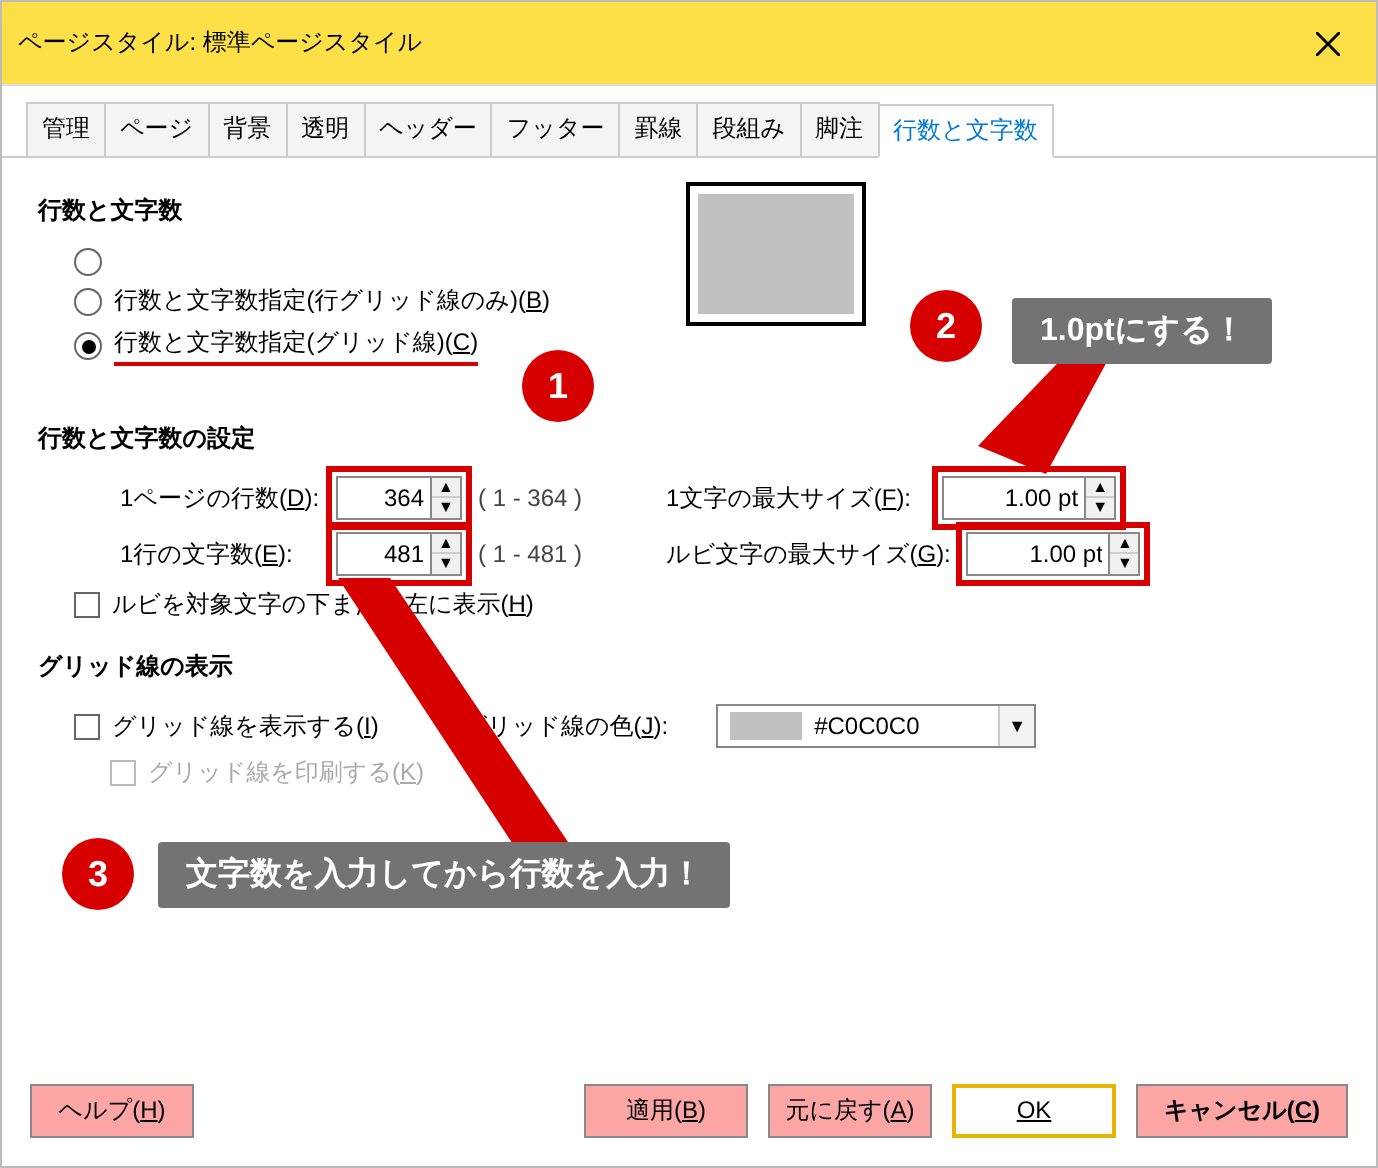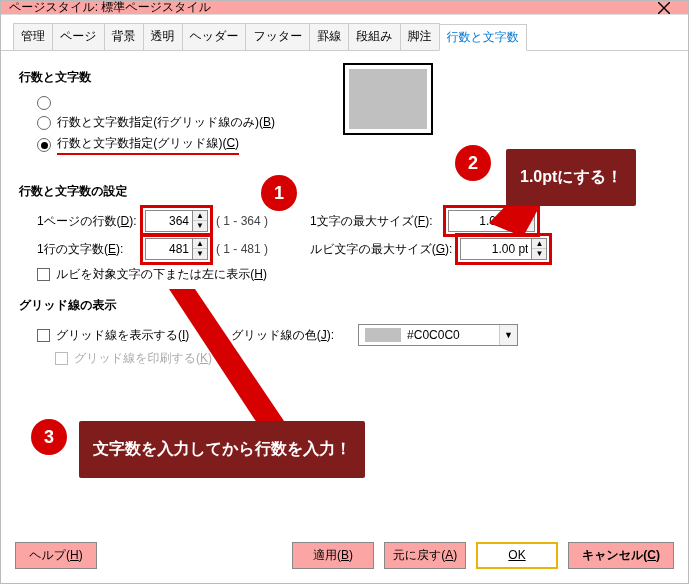--- a/index.html
+++ b/index.html
@@ -1,32 +1,32 @@
 <!DOCTYPE html>
 <html><head>
 <meta charset="utf-8">
 <style>
 * { box-sizing: border-box; margin: 0; padding: 0; }
 body { font-family: "Yu Gothic UI", "Meiryo", sans-serif; font-size: 12px; background: #fff; color: #000; width: 689px; height: 584px; border: 1px solid #bbb; position: relative; overflow: hidden; }
-.titlebar { height: 14px; display: flex; align-items: center; justify-content: space-between; padding: 0 2px 0 8px; background: #fca5a5; border-bottom: 1px solid #ddd; }
+.titlebar { height: 42px; display: flex; align-items: center; justify-content: space-between; padding: 0 2px 0 8px; background: #fde047; border-bottom: 1px solid #ddd; }
 .titlebar .title { font-size: 12px; }
 .titlebar .close { width: 44px; height: 28px; display:flex; align-items:center; justify-content:center; cursor:pointer; }
 .tabs { display: flex; padding: 8px 12px 0 12px; gap: 0; border-bottom: 1px solid #ccc; }
 .tab { padding: 4px 7px; font-size: 12px; border: 1px solid #ccc; border-bottom: none; background: #f4f4f4; cursor: pointer; margin-right: -1px; }
 .tab.active { background: #fff; border-bottom: 1px solid #fff; position: relative; top: 1px; color: #0078d4; }
 .content { padding: 14px 18px; position: relative; }
 .section-title { font-weight: 600; margin: 4px 0 10px 0; }
 .radio-row { display:flex; align-items:center; gap:6px; margin: 4px 0 4px 18px; }
 .radio { width:14px; height:14px; border:1px solid #666; border-radius:50%; display:inline-flex; align-items:center; justify-content:center; }
 .radio.checked::after { content:""; width:7px; height:7px; background:#000; border-radius:50%; }
 .underline-red { display:inline-block; border-bottom:2px solid #d60000; padding-bottom:1px; }
 .preview-box { position:absolute; left: 342px; top: 12px; width: 90px; height: 72px; border: 2px solid #000; padding:4px; }
 .preview-inner { width:100%; height:100%; background:#c0c0c0; }
 .form-row { display:flex; align-items:center; margin: 6px 0 6px 18px; gap:8px; }
-.label { min-width: 100px; }
+.label { min-width: 100px; margin-left: 23px; }
 .spin { display:flex; align-items:center; }
 .spin input { width: 48px; height: 22px; border:1px solid #888; text-align:right; padding:0 3px; font-size:12px; }
 .spin .buttons { display:flex; flex-direction:column; border:1px solid #888; border-left:none; }
 .spin .b { width:14px; height:10px; display:flex; align-items:center; justify-content:center; font-size:8px; line-height:1; background:#f0f0f0; cursor:pointer; border-bottom:1px solid #ccc; }
 .spin .b:last-child { border-bottom:none; }
 .spin.wide input { width: 72px; }
 .range-hint { color:#444; font-size:12px; }
 .redbox { outline: 3px solid #d60000; outline-offset: 2px; display:inline-flex; gap:4px; padding:0; }
 .redbox2 { outline: 3px solid #d60000; outline-offset: 2px; }
 .check-row { display:flex; align-items:center; gap:6px; margin: 4px 0 4px 18px; }
@@ -34,21 +34,21 @@
 .checkbox.disabled { border-color:#bbb; }
 .disabled-text { color:#aaa; }
 .color-combo { display:flex; align-items:center; border:1px solid #888; height:22px; width:160px; background:#fff; }
 .color-swatch { width:36px; height:14px; margin:0 6px; }
 .color-combo .arrow { margin-left:auto; width:18px; height:100%; display:flex; align-items:center; justify-content:center; border-left:1px solid #ccc; background:#f3f3f3; font-size:9px; }
 .buttons-bar { position:absolute; bottom: 14px; left: 14px; right: 14px; display:flex; gap:10px; }
 .buttons-bar .spacer { flex:1; }
 .btn { border:1px solid #888; padding: 4px 0; width: 82px; text-align:center; background:#fca5a5; cursor:pointer; font-size:12px; }
 .btn.primary { border:2px solid #eab308; background:#fff; }
 .badge { width:36px; height:36px; border-radius:50%; background:#d60000; color:#fff; display:flex; align-items:center; justify-content:center; font-size:18px; font-weight:bold; position:absolute; z-index:10; }
-.callout { position:absolute; background:#7f1d1d; color:#fff; font-weight:bold; font-size:16px; padding:18px 14px; border-radius:2px; z-index:9; }
+.callout { position:absolute; background:#737373; color:#fff; font-weight:bold; font-size:16px; padding:6px 14px; border-radius:2px; z-index:9; }
 .arrow-poly { position:absolute; z-index:8; }
 .close svg { width:12px; height:12px; }
 u { text-decoration: underline; }
 </style>
 </head>
 <body>
 
 <div class="titlebar">
   <span class="title">ページスタイル: 標準ページスタイル</span>
   <div class="close">

